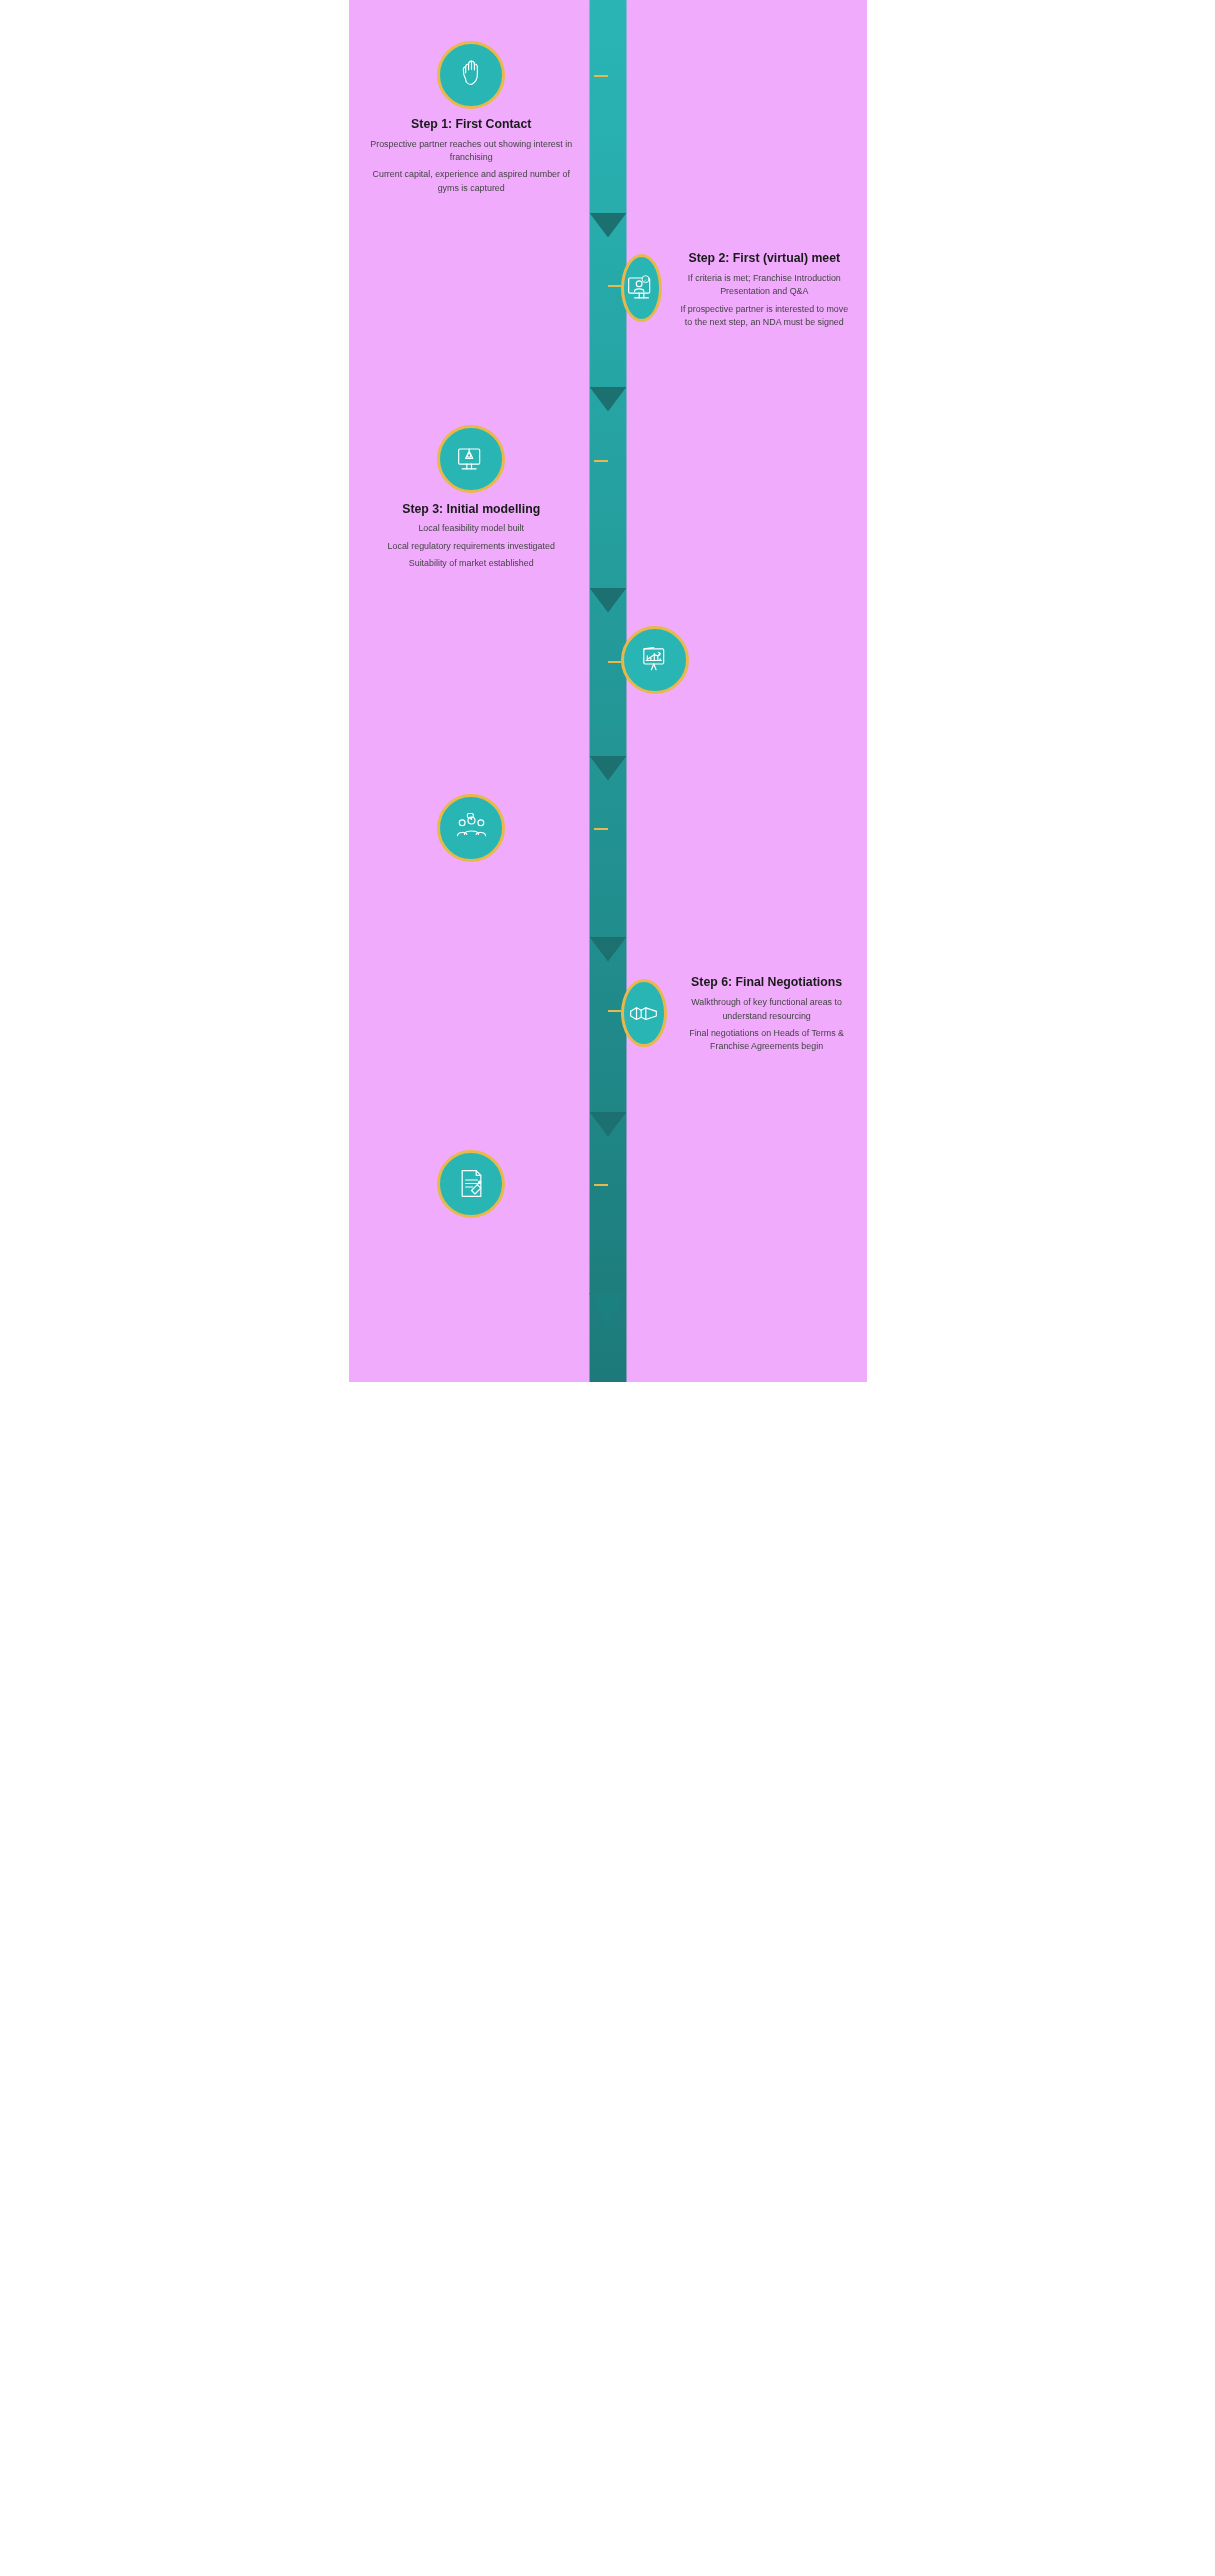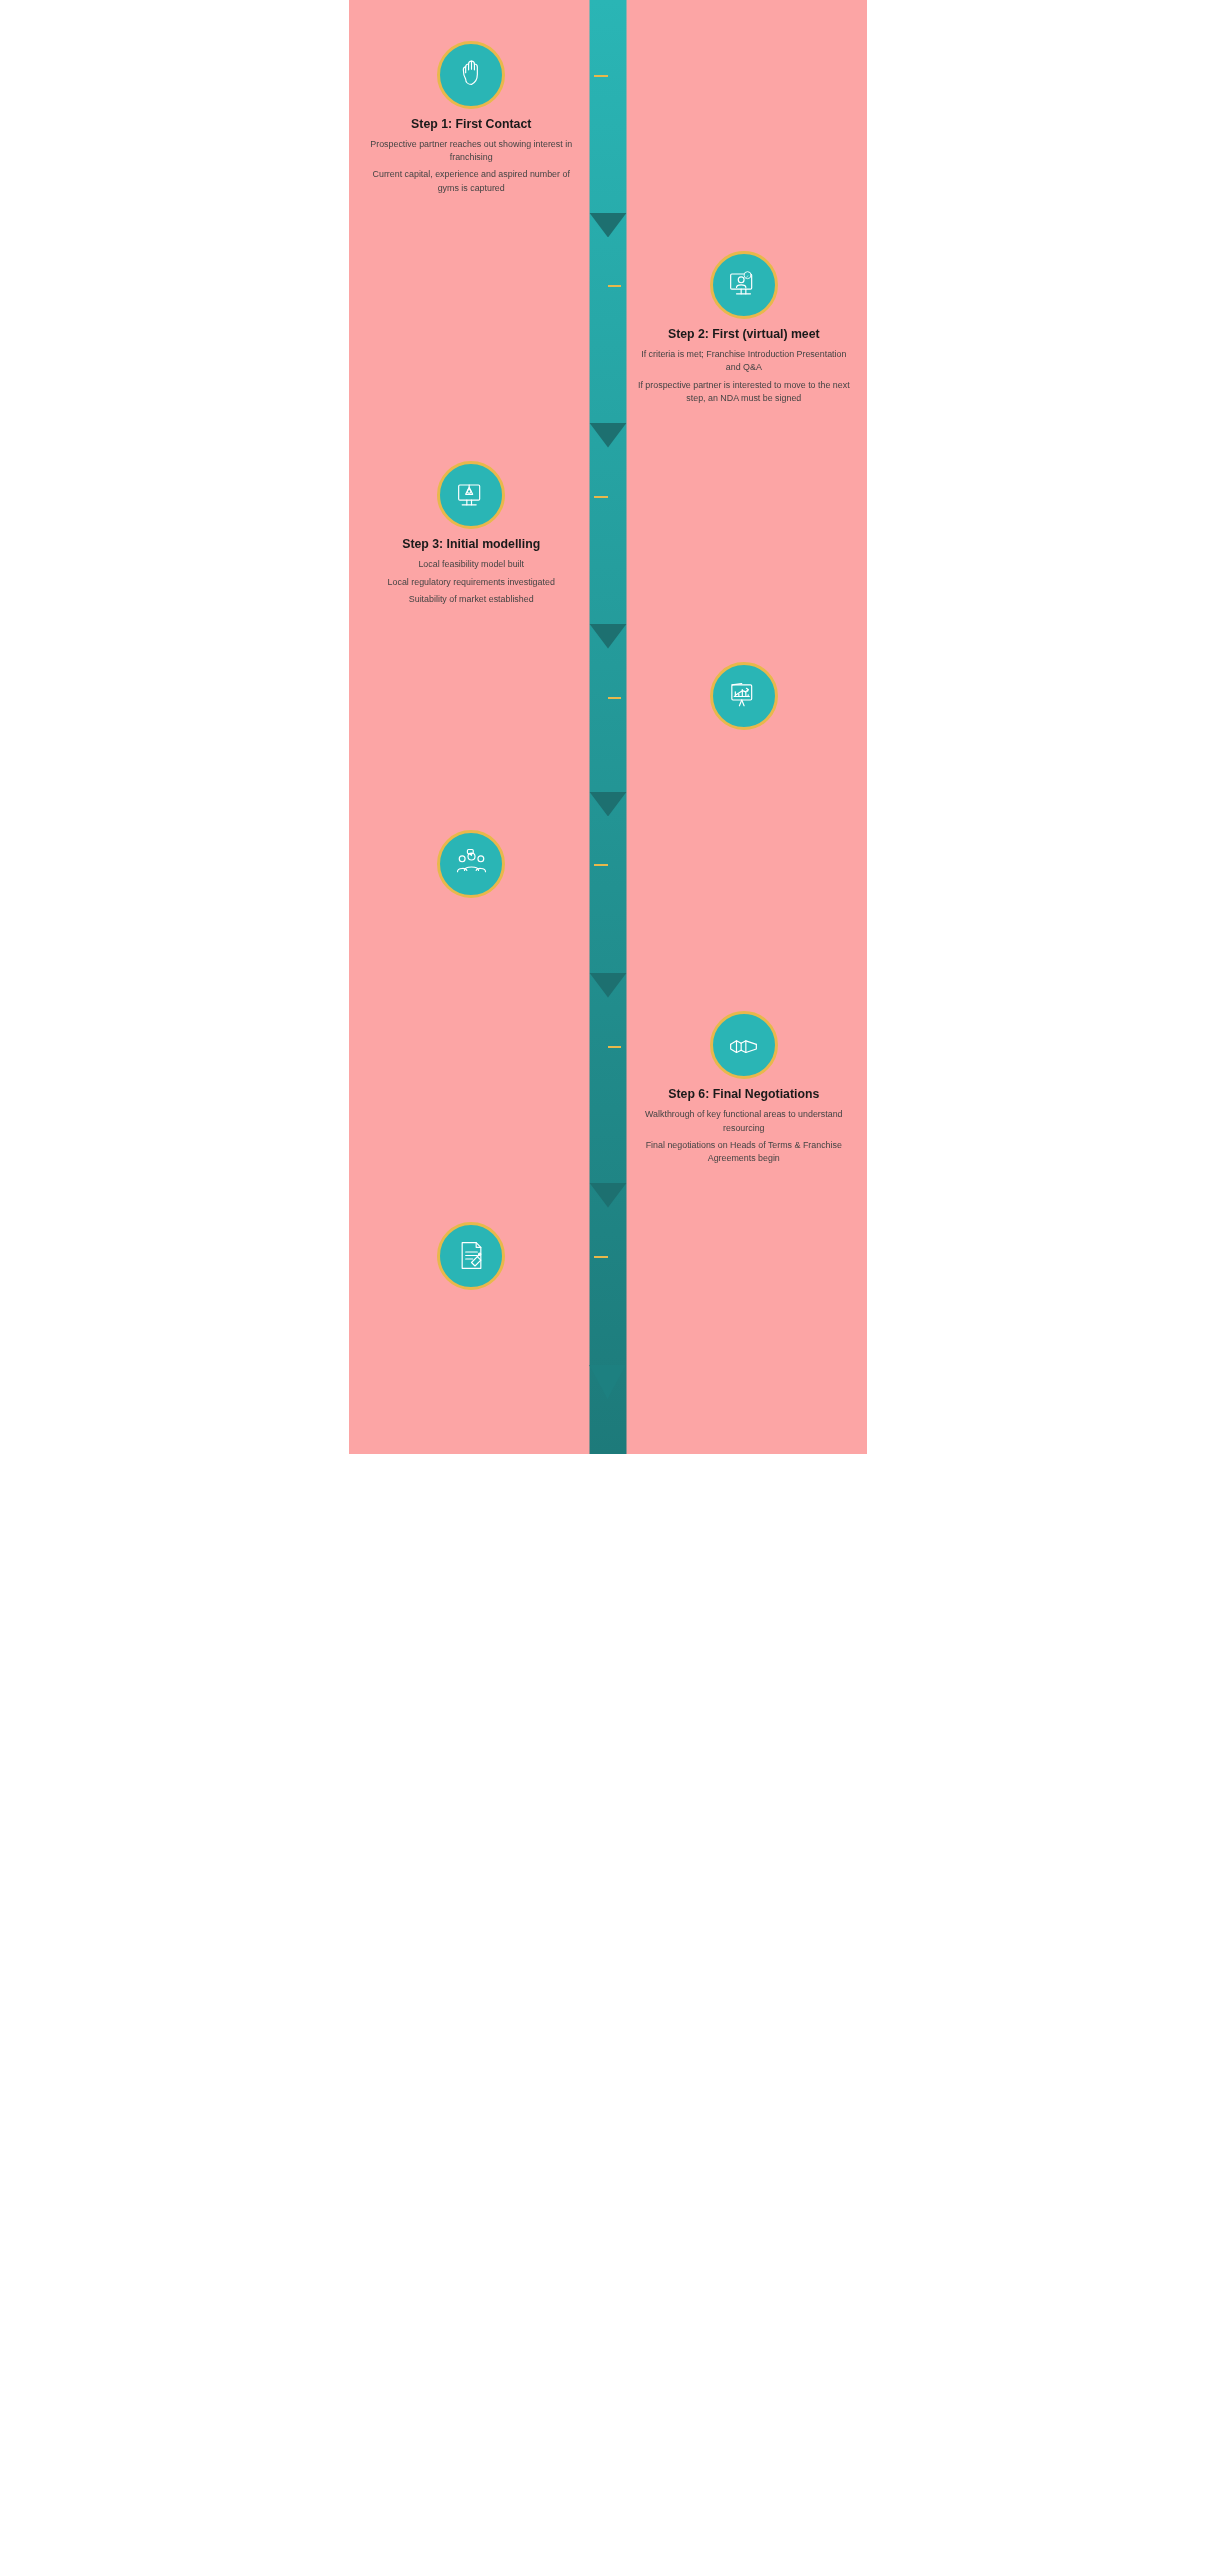--- a/index.html
+++ b/index.html
@@ -64,21 +64,21 @@
       flex-direction: column;
       align-items: center;
       padding: 13.6px 13.6px 13.6px 0;
       text-align: center;
       position: relative;
     }
 
     .col-right {
       width: 50%;
       display: flex;
-      flex-direction: column;
+      flex-direction: row;
       align-items: center;
       padding: 13.6px 0 13.6px 13.6px;
       text-align: center;
       position: relative;
     }
 
     .col-empty-left {
       width: 50%;
       position: relative;
     }
@@ -118,21 +118,21 @@
       bottom: 0;
       width: 37px;
       background: linear-gradient(to bottom, #2ab5b5, #1d7a7a);
       z-index: 0;
     }
 
     .page-wrapper {
       position: relative;
       width: 518px;
       margin: 0 auto;
-      background: #fca5a5;
+      background: #f0abfc;
     }
   </style>
 </head>
 <body>
 
 <div class="page-wrapper">
 
   <div id="center-strip"></div>
 
   <div style="position:relative; z-index:1; padding: 27px 0 55px 0;">

